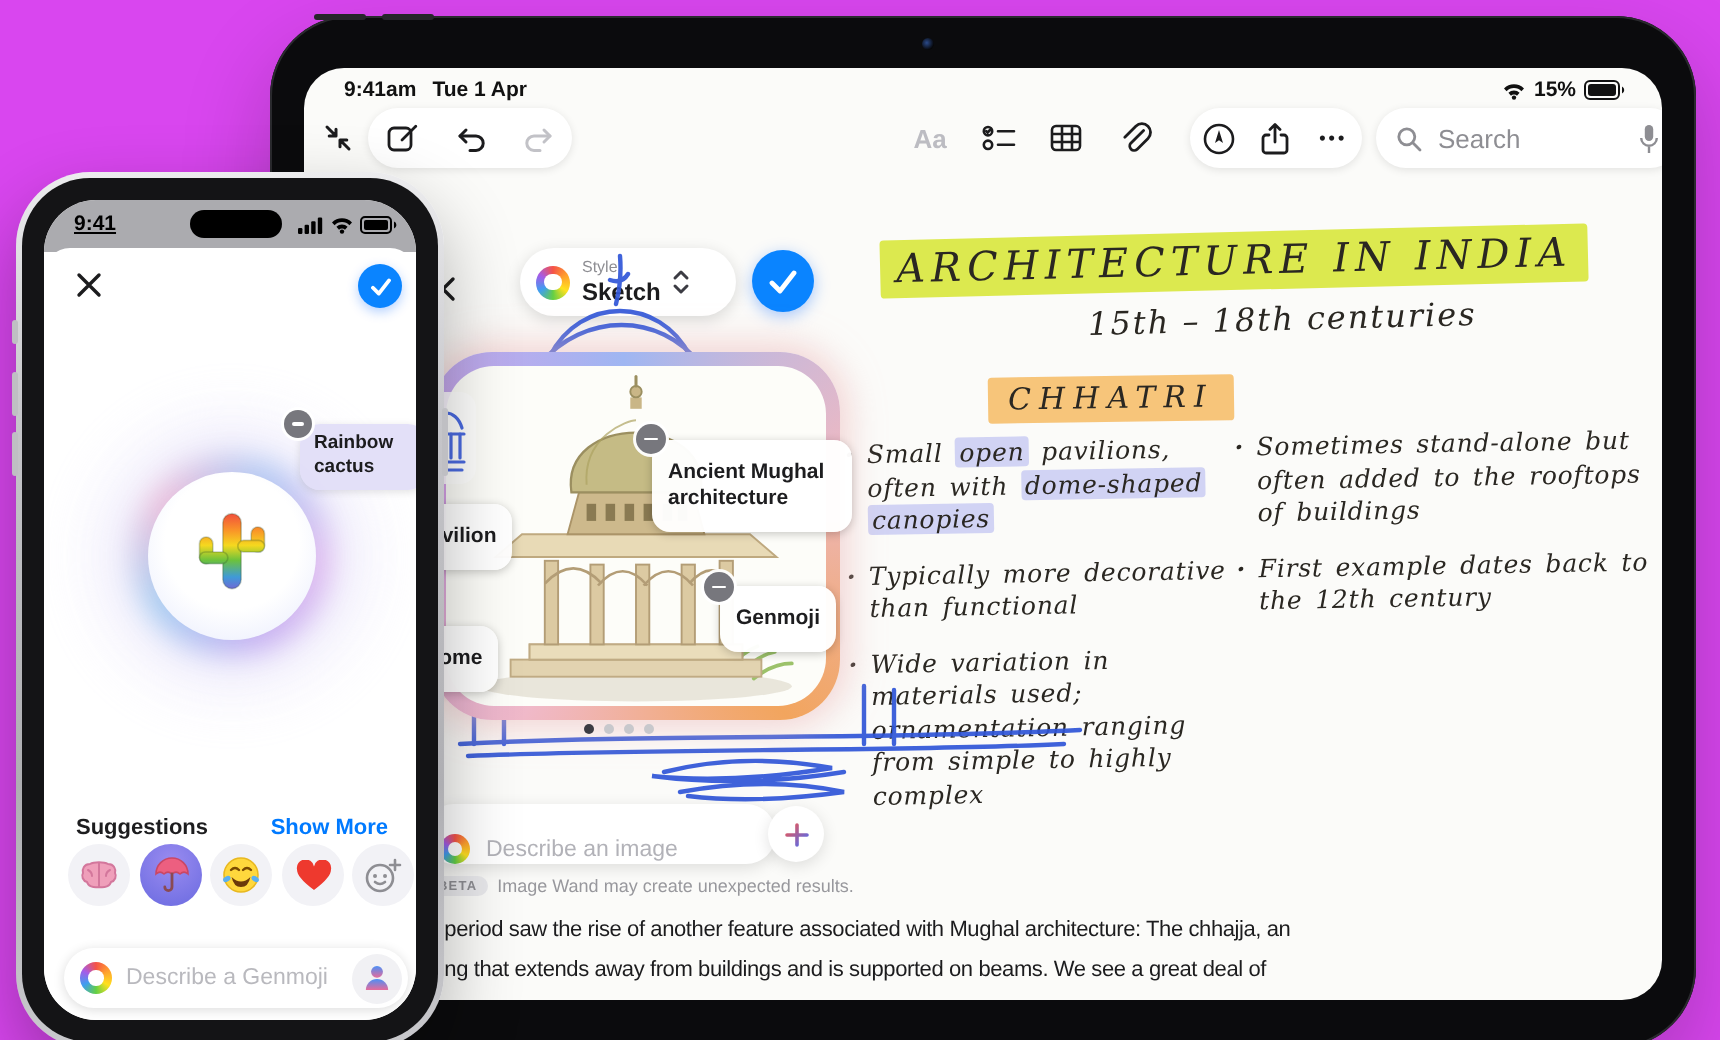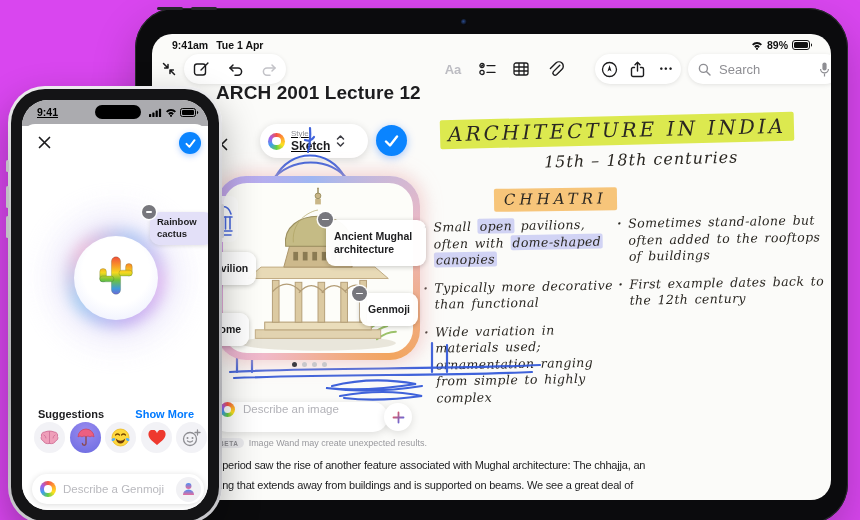--- a/index.html
+++ b/index.html
@@ -47,21 +47,21 @@
 
   
   .typed{left:62px;top:421px;font-size:11px;line-height:20px;color:#1c1c1e;letter-spacing:-.2px;white-space:nowrap;}
 
   
   .wand-close{left:58px;top:99px;width:22px;height:22px;display:flex;align-items:center;justify-content:center;}
   .style-pill{left:108px;top:90px;width:92px;height:34px;border-radius:17px;background:#fff;
               box-shadow:0 2px 8px rgba(0,0,0,.14);display:flex;align-items:center;padding:0 8px;gap:6px;}
   .ring{border-radius:50%;background:conic-gradient(#f55347,#ffa02e,#ffe11f,#63cf45,#3f9ef0,#a55ce8,#f55347);position:relative;}
   .ring::after{content:"";position:absolute;inset:26%;background:#fff;border-radius:50%;}
-  .style-txt{display:flex;flex-direction:column;line-height:1;text-decoration:underline;}
+  .style-txt{display:flex;flex-direction:column;line-height:1;}
   .style-cap{font-size:8px;color:#8e8e93;}
   .style-val{font-size:12px;font-weight:700;color:#1c1c1e;margin-top:2px;}
   .check-btn{border-radius:50%;display:flex;align-items:center;justify-content:center;}
   .ipad-check{left:224px;top:91px;width:31px;height:31px;box-shadow:0 2px 8px rgba(0,100,255,.35);}
 
   .wand-card{left:64px;top:142px;width:204px;height:184px;border-radius:30px;padding:7px;box-sizing:border-box;
              background:conic-gradient(from 140deg,#f2a55e,#f0b9c9,#d6a0e8,#9fb6f2,#ecb9c4,#f2a55e);
              box-shadow:0 0 16px 5px rgba(236,186,186,.55);z-index:2;}
   .wand-img{width:100%;height:100%;border-radius:24px;background:#fdfdf9;display:flex;align-items:flex-end;justify-content:center;overflow:hidden;}
 
@@ -69,21 +69,21 @@
        font-size:10.5px;font-weight:700;color:#1d1d1f;padding:10px 8px;line-height:1.25;z-index:4;}
   .minus{border-radius:50%;background:#77777d;box-shadow:0 0 0 1.5px rgba(255,255,255,.95);
          display:flex;align-items:center;justify-content:center;z-index:5;}
   .minus i{display:block;width:7px;height:1.6px;background:#fff;border-radius:1px;}
 
   .pager{left:140px;top:328px;display:flex;gap:5px;z-index:3;}
   .pager b{width:5px;height:5px;border-radius:50%;background:#c8c8cc;}
   .pager b.on{background:#3c3c43;}
 
   .wand-input{left:60px;top:368px;width:176px;height:30px;border-radius:15px;background:#fff;
-              box-shadow:0 2px 8px rgba(0,0,0,.12);display:flex;align-items:flex-start;padding:0 8px;gap:6px;box-sizing:border-box;z-index:3;}
+              box-shadow:0 2px 8px rgba(0,0,0,.12);display:flex;align-items:flex-end;padding:0 8px;gap:6px;box-sizing:border-box;z-index:3;}
   .wand-input input{border:0;outline:0;background:transparent;flex:1;min-width:0;font:11.5px "Liberation Sans",sans-serif;color:#3c3c43;}
   .wand-input input::placeholder{color:#b2b2b8;}
   .plus-btn{left:232px;top:369px;width:28px;height:28px;border-radius:50%;background:#fff;
             box-shadow:0 2px 8px rgba(0,0,0,.12);display:flex;align-items:center;justify-content:center;z-index:3;}
 
   .beta-row{display:flex;align-items:center;gap:5px;z-index:3;}
   .beta-pill{background:#e9e9ec;color:#8e8e93;font-size:6.5px;font-weight:800;letter-spacing:.6px;
              border-radius:7px;padding:1.5px 5px;}
   .beta-txt{font-size:9px;color:#98989d;}
 
@@ -145,21 +145,21 @@
     <div class="abs ipad-screen">
 
       <div class="abs ipad-status">
         <span>9:41am</span><span>Tue 1 Apr</span>
       </div>
       <div class="abs ipad-status-r">
         <svg width="12" height="9" viewBox="0 0 12 9">
             <path d="M1 3.2a7 7 0 0 1 10 0l-1.3 1.4a5 5 0 0 0-7.4 0z M3.2 5.4a4 4 0 0 1 5.6 0L7.5 6.9a2 2 0 0 0-3 0z" fill="#111"></path>
             <circle cx="6" cy="7.8" r="1.1" fill="#111"></circle>
           </svg>
-        <span>89%</span>
+        <span>15%</span>
         <svg width="21" height="10" viewBox="0 0 21 10">
             <rect x="0.5" y="0.5" width="17" height="9" rx="2.5" fill="none" stroke="#111"></rect>
             <rect x="2" y="2" width="14" height="6" rx="1.5" fill="#111"></rect>
             <path d="M19 3.2v3.6a2 2 0 0 0 0-3.6z" fill="#111"></path>
           </svg>
       </div>
 
       <div class="abs tb-ic" style="left:4px;top:22px;">
         <svg width="16" height="16" viewBox="0 0 16 16">
             <g stroke="#1c1c1e" stroke-width="1.5" fill="none" stroke-linecap="round" stroke-linejoin="round">
@@ -190,21 +190,21 @@
         <div class="tb-ic">
           <svg width="17" height="15" viewBox="0 0 17 15">
               <g stroke="#c2c2c7" stroke-width="1.5" fill="none" stroke-linecap="round" stroke-linejoin="round">
                 <path d="M14 6 H6 a3.6 3.6 0 0 0 0 7.2 h3"></path>
                 <path d="M11 3 l3 3 -3 3"></path>
               </g>
             </svg>
         </div>
       </div>
 
-      <div class="abs bare-icons" style="left:288px;top:20px;">
+      <div class="abs bare-icons" style="left:300px;top:20px;">
         <div class="tb-ic">
             <span class="aa">Aa</span>
           </div>
         <div class="tb-ic">
           <svg width="17" height="14" viewBox="0 0 17 14">
               <g stroke="#1c1c1e" stroke-width="1.3" fill="none" stroke-linecap="round">
                 <circle cx="3" cy="3.6" r="2.1"></circle>
                 <path d="M2.1 3.6 l.7.7 1.2-1.3"></path>
                 <circle cx="3" cy="10.4" r="2.1"></circle>
                 <path d="M8 3.6 h8 M8 10.4 h8"></path>
@@ -258,21 +258,20 @@
         <input readonly="" placeholder="Search" style="">
         <svg width="11" height="15" viewBox="0 0 11 15">
             <g fill="#8e8e93">
               <rect x="3.4" y="0.5" width="4.2" height="8" rx="2.1"></rect>
               <path d="M1 7 a4.5 4.5 0 0 0 9 0 h-1.2 a3.3 3.3 0 0 1-6.6 0 z"></path>
               <rect x="4.9" y="11.5" width="1.2" height="3"></rect>
             </g>
           </svg>
       </div>
 
-      <div class="abs note-title">ARCH 2001 Lecture 12</div>
 
       <div class="abs hw hw-title"><span class="hl-y" style="background:#dce94f;">ARCHITECTURE IN INDIA</span></div>
       <div class="abs hw hw-sub">15th – 18th centuries</div>
       <div class="abs hw hw-sec"><span class="hl-o" style="background:rgba(246,187,100,.85);">CHHATRI</span></div>
 
       <div class="abs hw hw-col" style="left:272px;top:184px;width:196px;">
         <div class="hw-b"><span>Small </span><span class="hl-l" style="background:rgba(199,201,242,.8);">open</span><span> pavilions, often with </span><span class="hl-l" style="background:rgba(199,201,242,.8);">dome-shaped</span><span> </span><span class="hl-l" style="background:rgba(199,201,242,.8);">canopies</span></div>
         <div class="hw-b">Typically more decorative than functional</div>
         <div class="hw-b">Wide variation in materials used; ornamentation ranging from simple to highly complex</div>
       </div>

